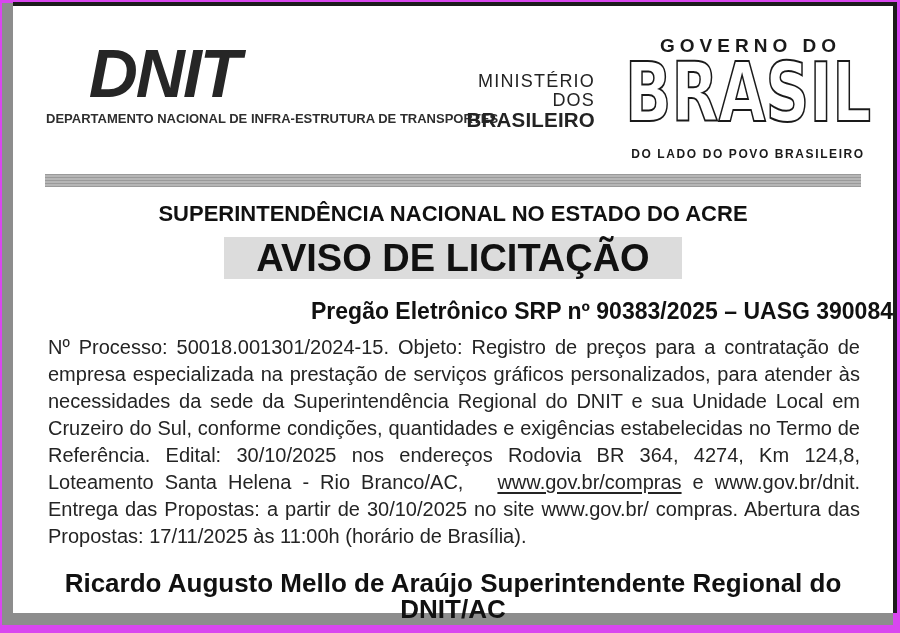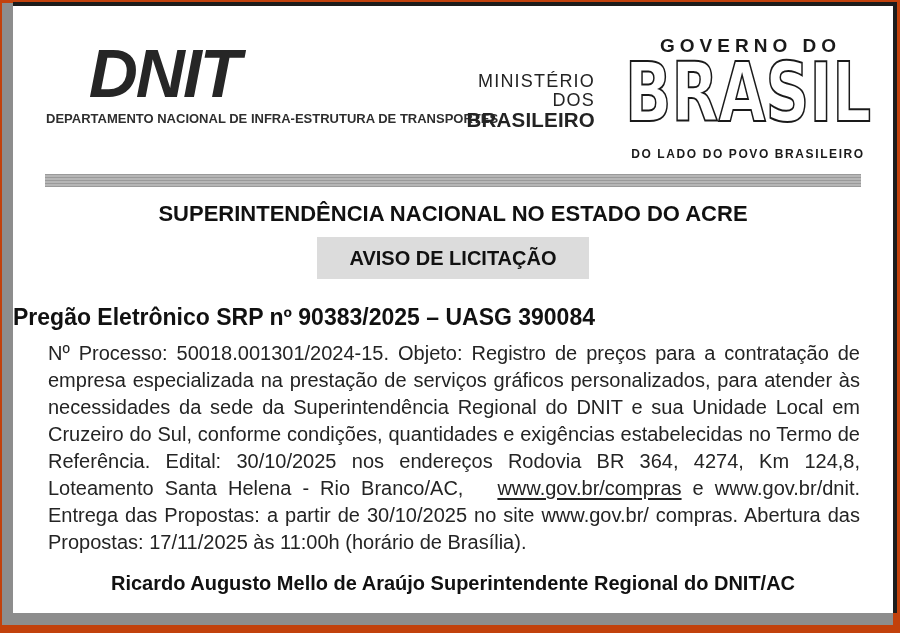--- a/index.html
+++ b/index.html
@@ -1,17 +1,17 @@
 <!DOCTYPE html>
 <html><head>
 <meta charset="utf-8">
 <style>
   html,body{margin:0;padding:0;background:#ffffff;}
   .canvas{
-    position:relative;width:900px;height:633px;background:#c2410c;overflow:hidden;
+    position:relative;width:900px;height:633px;background:#d946ef;overflow:hidden;
     font-family:"Liberation Sans","DejaVu Sans",sans-serif;color:#1c1c1c;
   }
   .shadow-left{position:absolute;left:2px;top:3px;width:11px;height:620px;background:#8d8d8d;}
   .shadow-bottom{position:absolute;left:2px;top:612px;width:891px;height:13px;background:#8d8d8d;}
   .sheet{
     position:absolute;left:13px;top:2px;width:884px;height:611px;box-sizing:border-box;
     background:#ffffff;border-top:4px solid #1c1c1c;border-right:4px solid #1c1c1c;
   }
   
   .header{position:relative;height:168px;}
@@ -27,29 +27,29 @@
   .gov-tagline{font-size:12px;font-weight:bold;letter-spacing:1.6px;white-space:nowrap;margin-top:18px;}
   
   .rule-bar{
     height:13px;margin:0 32px 0 32px;
     background:repeating-linear-gradient(180deg,#9a9a9a 0px,#9a9a9a 1.5px,#b6b6b6 1.5px,#b6b6b6 3px);
   }
   .org-title{margin-top:14px;text-align:center;font-size:22px;line-height:26px;font-weight:bold;color:#111;}
   .notice-title-wrap{margin-top:10px;text-align:center;}
   .notice-title{
     display:inline-block;background:#dcdcdc;color:#111;
-    font-size:20px;line-height:36px;font-weight:bold;padding:3px 32px;
+    font-size:38px;line-height:36px;font-weight:bold;padding:3px 32px;
   }
-  .auction-title{margin-top:24px;text-align:left;font-size:23px;line-height:28px;font-weight:bold;color:#111;}
+  .auction-title{margin-top:18px;text-align:right;font-size:23px;line-height:28px;font-weight:bold;color:#111;}
   .body-text{
     margin:9px 33px 0 35px;font-size:20px;line-height:27px;color:#242424;
     text-align:justify;
   }
   .body-link{text-decoration:underline;text-underline-offset:3px;text-decoration-thickness:2px;margin-left:23px;}
-  .signature{margin-top:14px;text-align:center;font-size:20px;line-height:26px;font-weight:bold;color:#111;}
+  .signature{margin-top:20px;text-align:center;font-size:26px;line-height:26px;font-weight:bold;color:#111;}
 </style>
 </head>
 <body>
 
 <div class="canvas">
   <div class="shadow-left"></div>
   <div class="shadow-bottom"></div>
 
   <div class="sheet">
 

